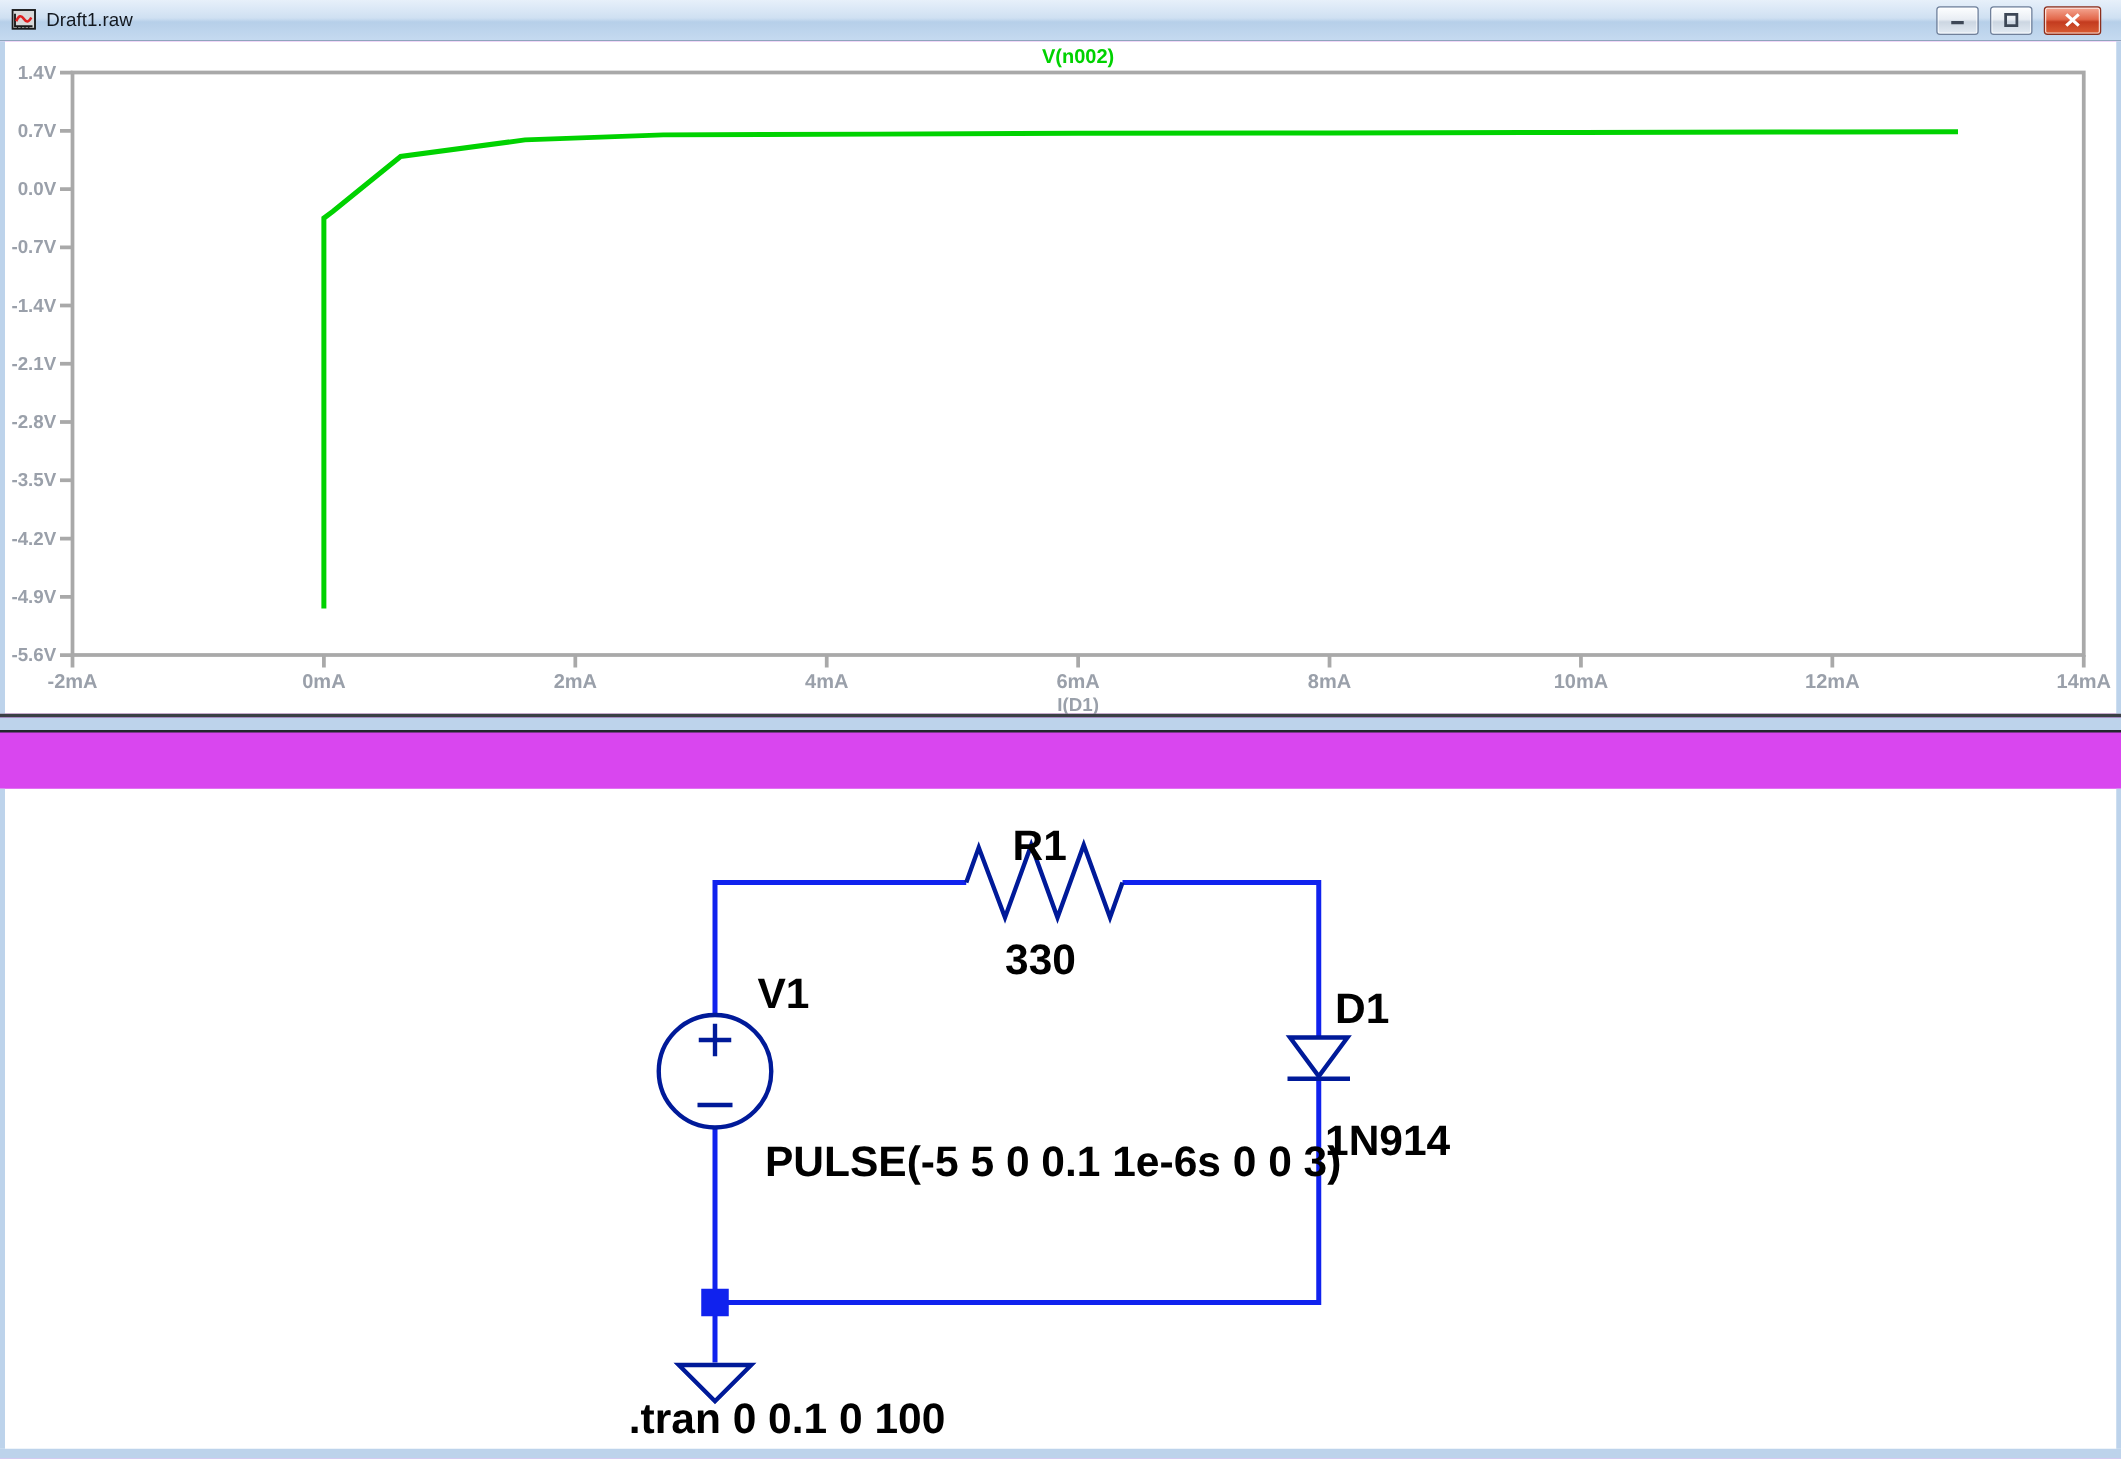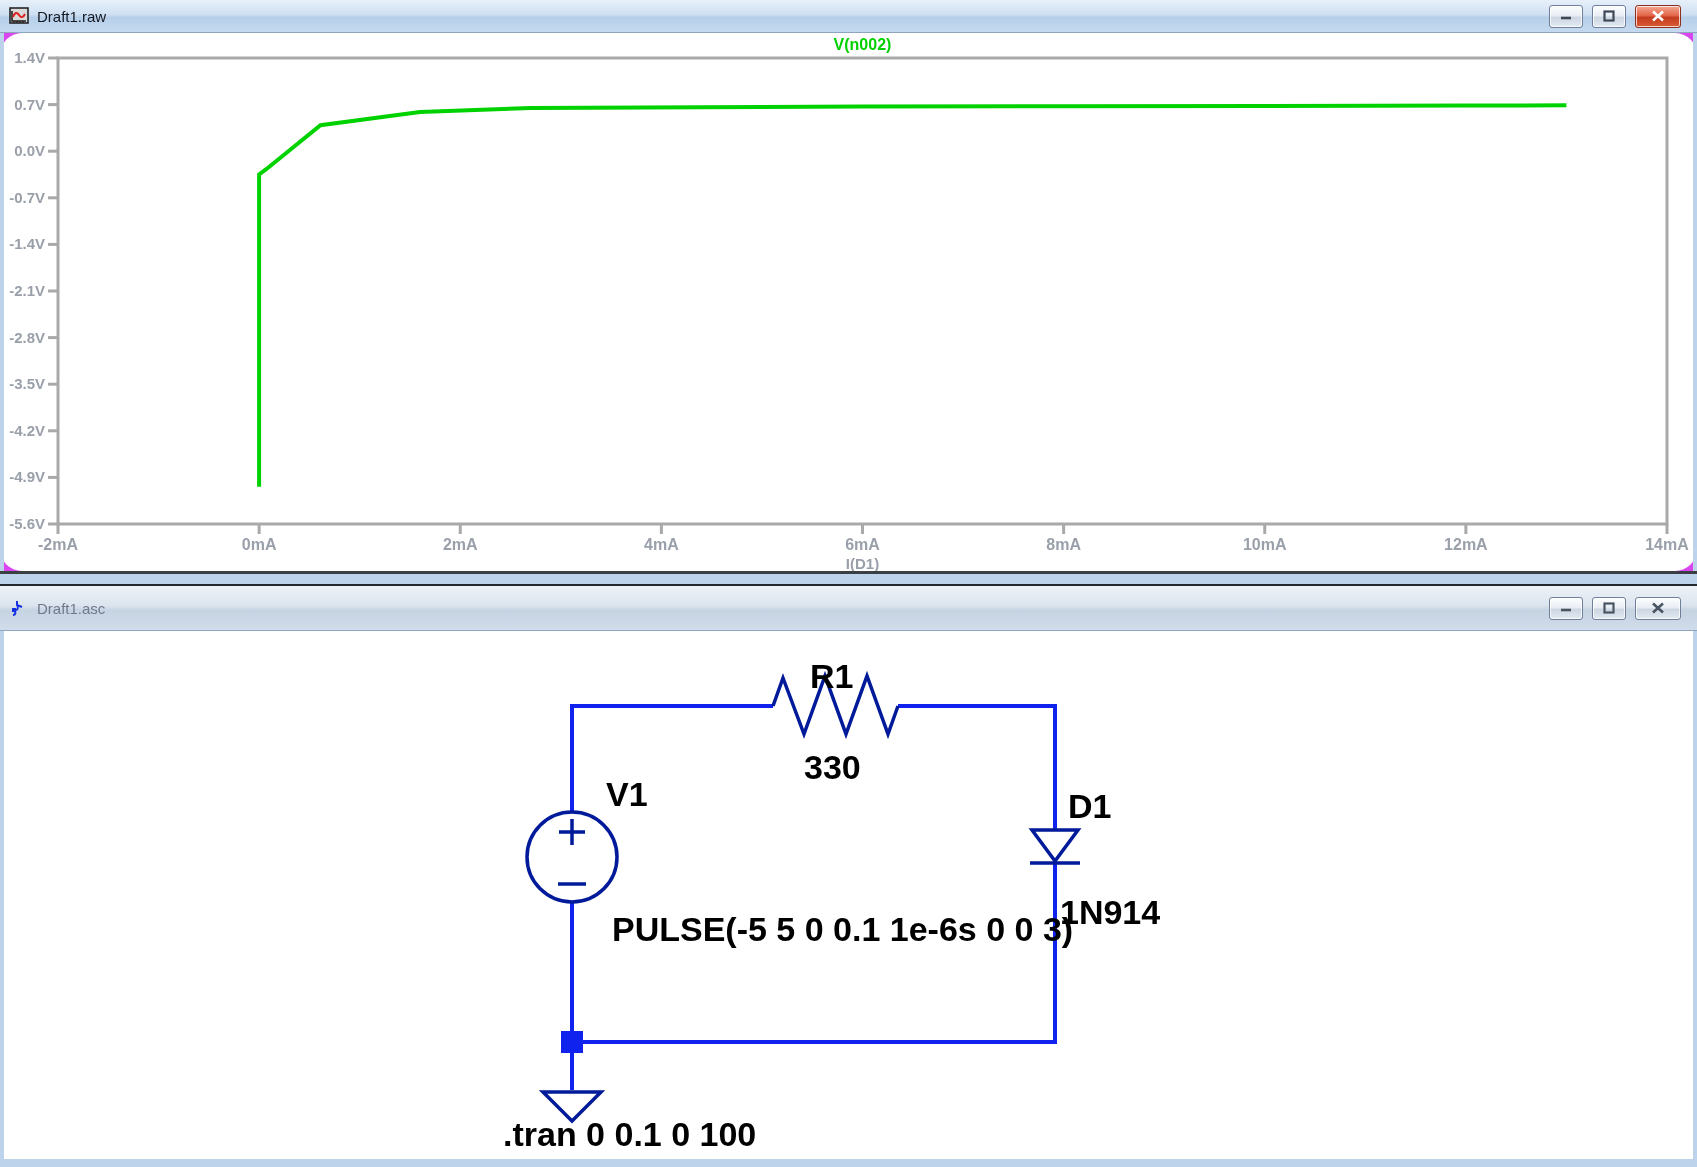--- a/index.html
+++ b/index.html
@@ -61,21 +61,21 @@
         </svg>
       </button>
       <button class="wbtn close red">
         <svg width="14" height="12" viewBox="0 0 14 12">
           <path d="M2 1.5 L12 10.5 M12 1.5 L2 10.5" stroke="#ffffff" stroke-width="2.6"></path>
         </svg>
       </button>
     </div>
   </header>
 
-  <div class="abs client" style="top:33px;height:538px;border-radius:22px;">
+  <div class="abs client" style="top:33px;height:538px;">
     <svg id="plot-svg" width="1697" height="538" viewBox="0 33 1697 538">
         <text x="862.5" y="50" text-anchor="middle" class="plegend" fill="#00d200">V(n002)</text>
         <rect x="58" y="58" width="1609" height="466" fill="#ffffff" stroke="#a9a9a9" stroke-width="3"></rect>
         <line x1="48" y1="58" x2="58" y2="58" stroke="#a9a9a9" stroke-width="3"></line>
         <text x="45" y="63" text-anchor="end" class="ptick">1.4V</text>
         <line x1="48" y1="104.6" x2="58" y2="104.6" stroke="#a9a9a9" stroke-width="3"></line>
         <text x="45" y="109.6" text-anchor="end" class="ptick">0.7V</text>
         <line x1="48" y1="151.2" x2="58" y2="151.2" stroke="#a9a9a9" stroke-width="3"></line>
         <text x="45" y="156.2" text-anchor="end" class="ptick">0.0V</text>
         <line x1="48" y1="197.79999999999998" x2="58" y2="197.79999999999998" stroke="#a9a9a9" stroke-width="3"></line>
@@ -116,46 +116,20 @@
         <polyline points="259.1,486.7 259.1,297.7 259.1,174.5 266.2,169.2 293.3,147.2 320.5,125.2 420.0,111.9 530.6,107.9 701.6,107.3 862.5,106.6 1063.6,106.3 1264.8,105.9 1465.9,105.6 1566.4,105.3" fill="none" stroke="#00d200" stroke-width="4" stroke-linejoin="miter"></polyline>
       </svg>
   </div>
   <div class="abs sideborder" style="left:0;top:33px;height:538px;"></div>
   <div class="abs sideborder" style="left:1693px;top:33px;height:538px;"></div>
 
   <div class="abs strip" style="top:571px;height:3px;background:#3a3f44;"></div>
   <div class="abs strip" style="top:574px;height:10px;background:#bdd3eb;"></div>
   <div class="abs strip" style="top:584px;height:2px;background:#23282d;"></div>
 
-  <header class="abs titlebar inactive" style="top:586px;height:45px;">
-    <span class="app-icon">
-      <svg width="20" height="20" viewBox="0 0 20 20">
-        <path d="M4 17 C7 17,7 13,5 12 C9 13,10 9,8 7 L8 3 M8 7 L13 9" stroke="#1530e0" stroke-width="2" fill="none"></path>
-        <rect x="3" y="10" width="4" height="4" fill="#1530e0"></rect>
-      </svg>
-    </span>
-    <span class="title">Draft1.asc</span>
-    <div class="controls">
-      <button class="wbtn">
-        <svg width="14" height="10" viewBox="0 0 14 10">
-          <path d="M2 7 H12" stroke="#4a5564" stroke-width="2.6"></path>
-        </svg>
-      </button>
-      <button class="wbtn">
-        <svg width="14" height="12" viewBox="0 0 14 12">
-          <rect x="2.5" y="1.5" width="9" height="9" fill="none" stroke="#4a5564" stroke-width="2.2"></rect>
-        </svg>
-      </button>
-      <button class="wbtn close">
-        <svg width="14" height="12" viewBox="0 0 14 12">
-          <path d="M2 1.5 L12 10.5 M12 1.5 L2 10.5" stroke="#4a5564" stroke-width="2.6"></path>
-        </svg>
-      </button>
-    </div>
-  </header>
 
   <div class="abs client" style="top:631px;height:592px;">
     <svg id="schem-svg" width="1697" height="528" viewBox="0 631 1697 528">
         <g>
           <path d="M572,812 L572,706 L773,706" stroke="#1022ee" stroke-width="4" fill="none"></path>
           <path d="M898,706 L1055,706 L1055,830" stroke="#1022ee" stroke-width="4" fill="none"></path>
           <path d="M572,902 L572,1090" stroke="#1022ee" stroke-width="4" fill="none"></path>
           <path d="M572,1042 L1055,1042 L1055,864" stroke="#1022ee" stroke-width="4" fill="none"></path>
         </g>
         <g>

